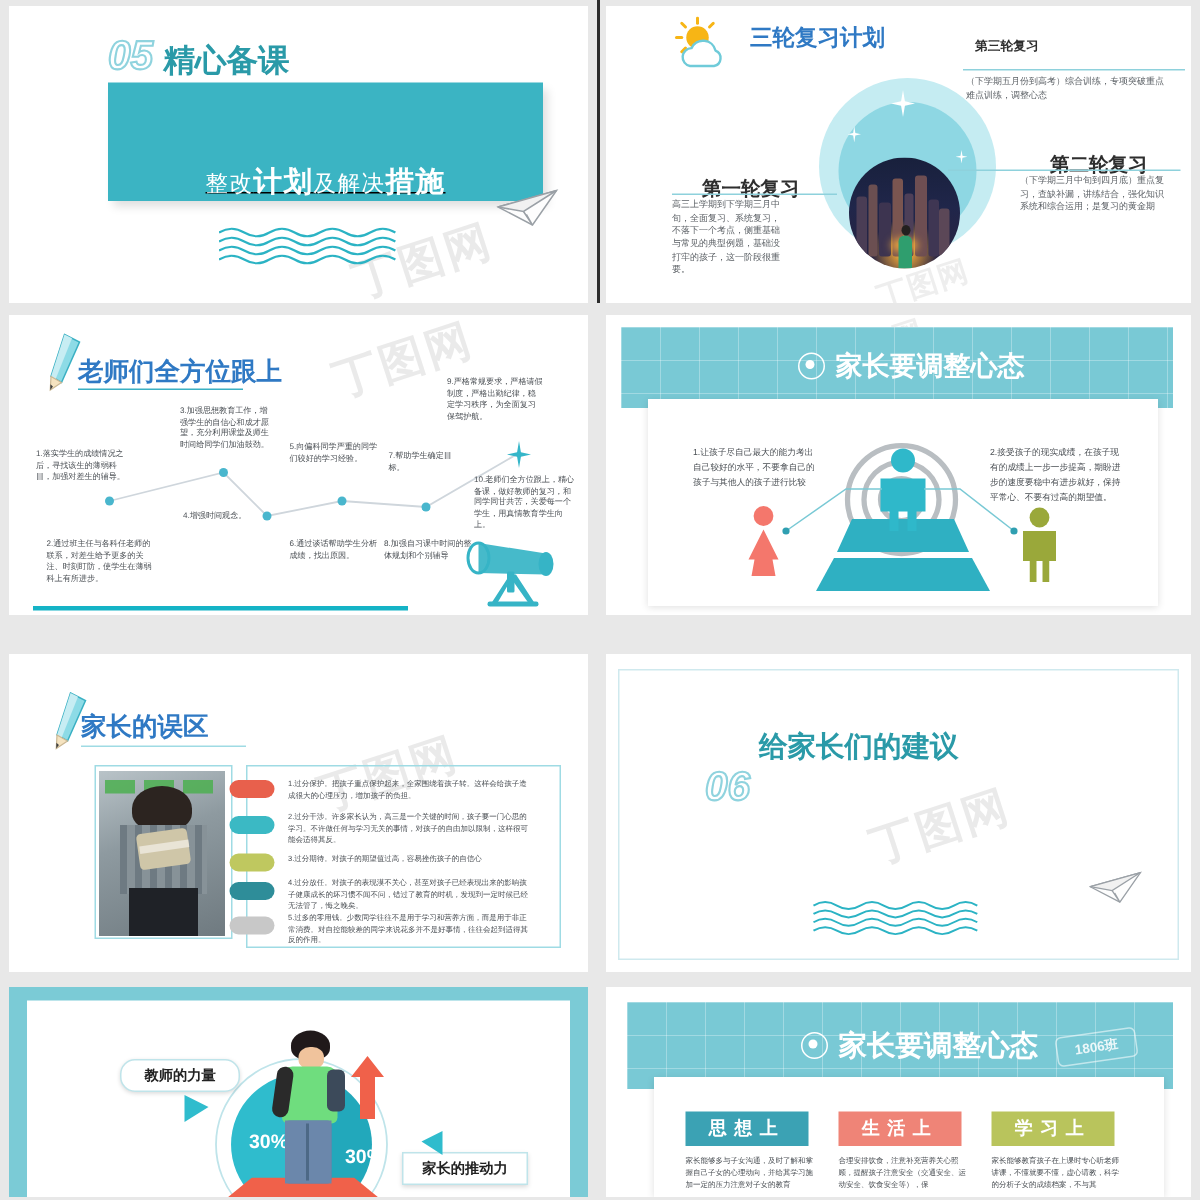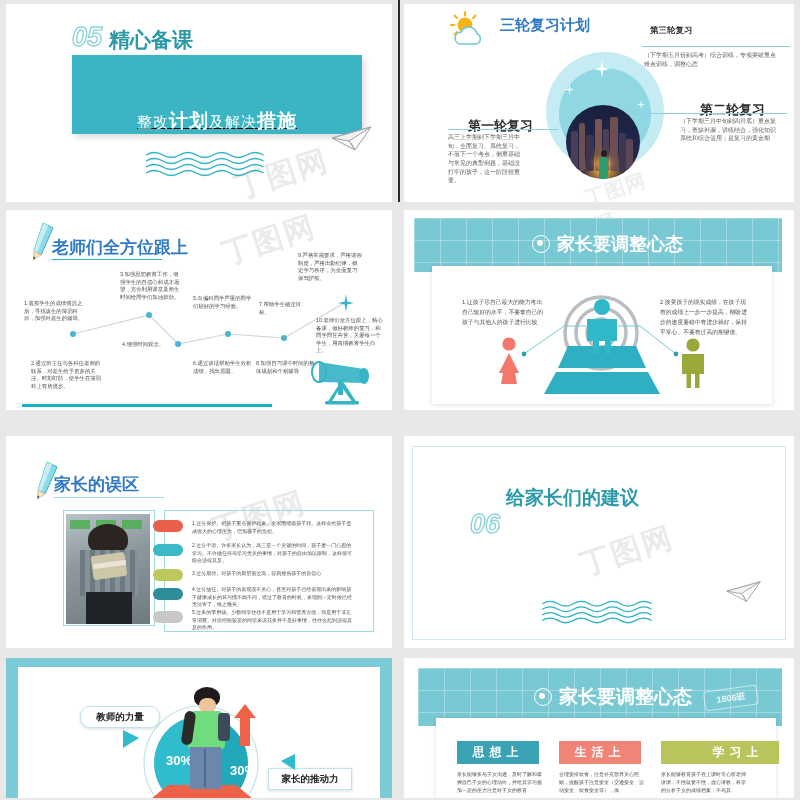--- a/index.html
+++ b/index.html
@@ -377,19 +377,19 @@
     <div class="cardhd" style="left:53px;top:83px;width:82px;height:23px;font-size:12px;background:#3ba2b4;">
       <span>思想上</span>
     </div>
     <div class="cardbd" style="position:absolute;left:53px;top:112px;width:86px;font-size:5px;">家长能够多与子女沟通，及时了解和掌握自己子女的心理动向，并给其学习施加一定的压力注意对子女的教育</div>
 
     <div class="cardhd" style="left:155px;top:83px;width:82px;height:23px;font-size:12px;background:#ef8477;">
       <span>生活上</span>
     </div>
     <div class="cardbd" style="position:absolute;left:155px;top:112px;width:86px;font-size:5px;">合理安排饮食，注意补充营养关心照顾，提醒孩子注意安全（交通安全、运动安全、饮食安全等），保</div>
 
-    <div class="cardhd" style="left:257px;top:83px;width:82px;height:23px;font-size:12px;background:#b9c45c;padding-left:36px;">
+    <div class="cardhd" style="left:257px;top:83px;width:82px;height:23px;font-size:12px;background:#b9c45c;">
       <span>学习上</span>
     </div>
     <div class="cardbd" style="position:absolute;left:257px;top:112px;width:86px;font-size:5px;">家长能够教育孩子在上课时专心听老师讲课，不懂就要不懂，虚心请教，科学的分析子女的成绩档案，不与其</div>
   </div>
 
 </div>
 
 </body></html>

